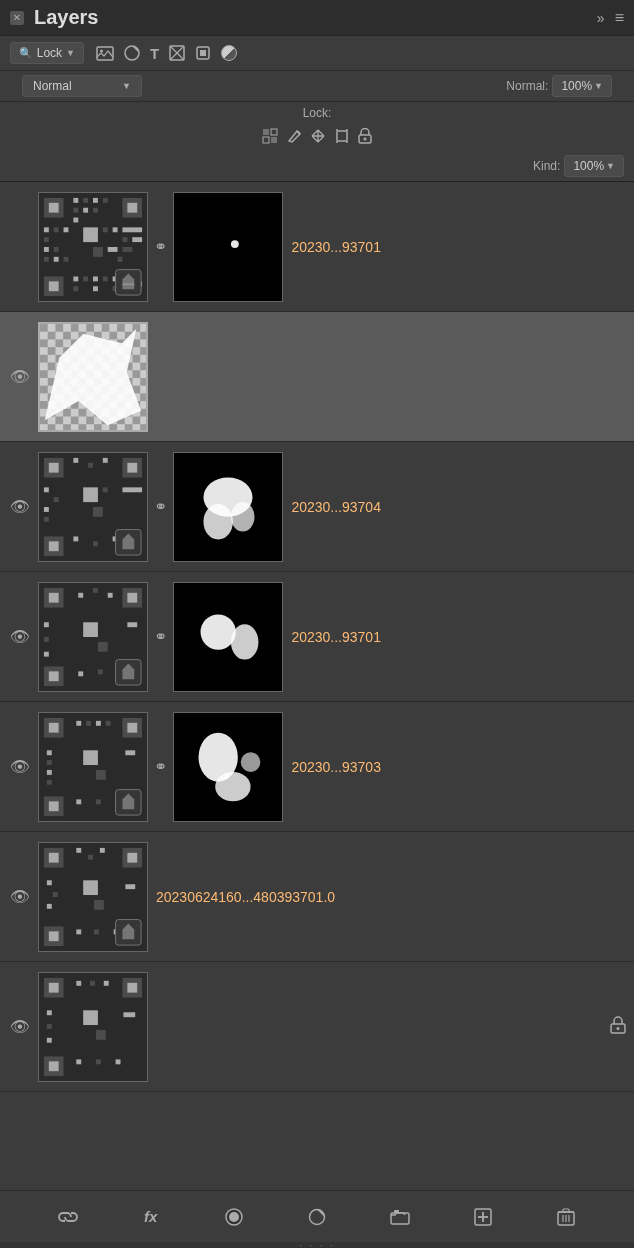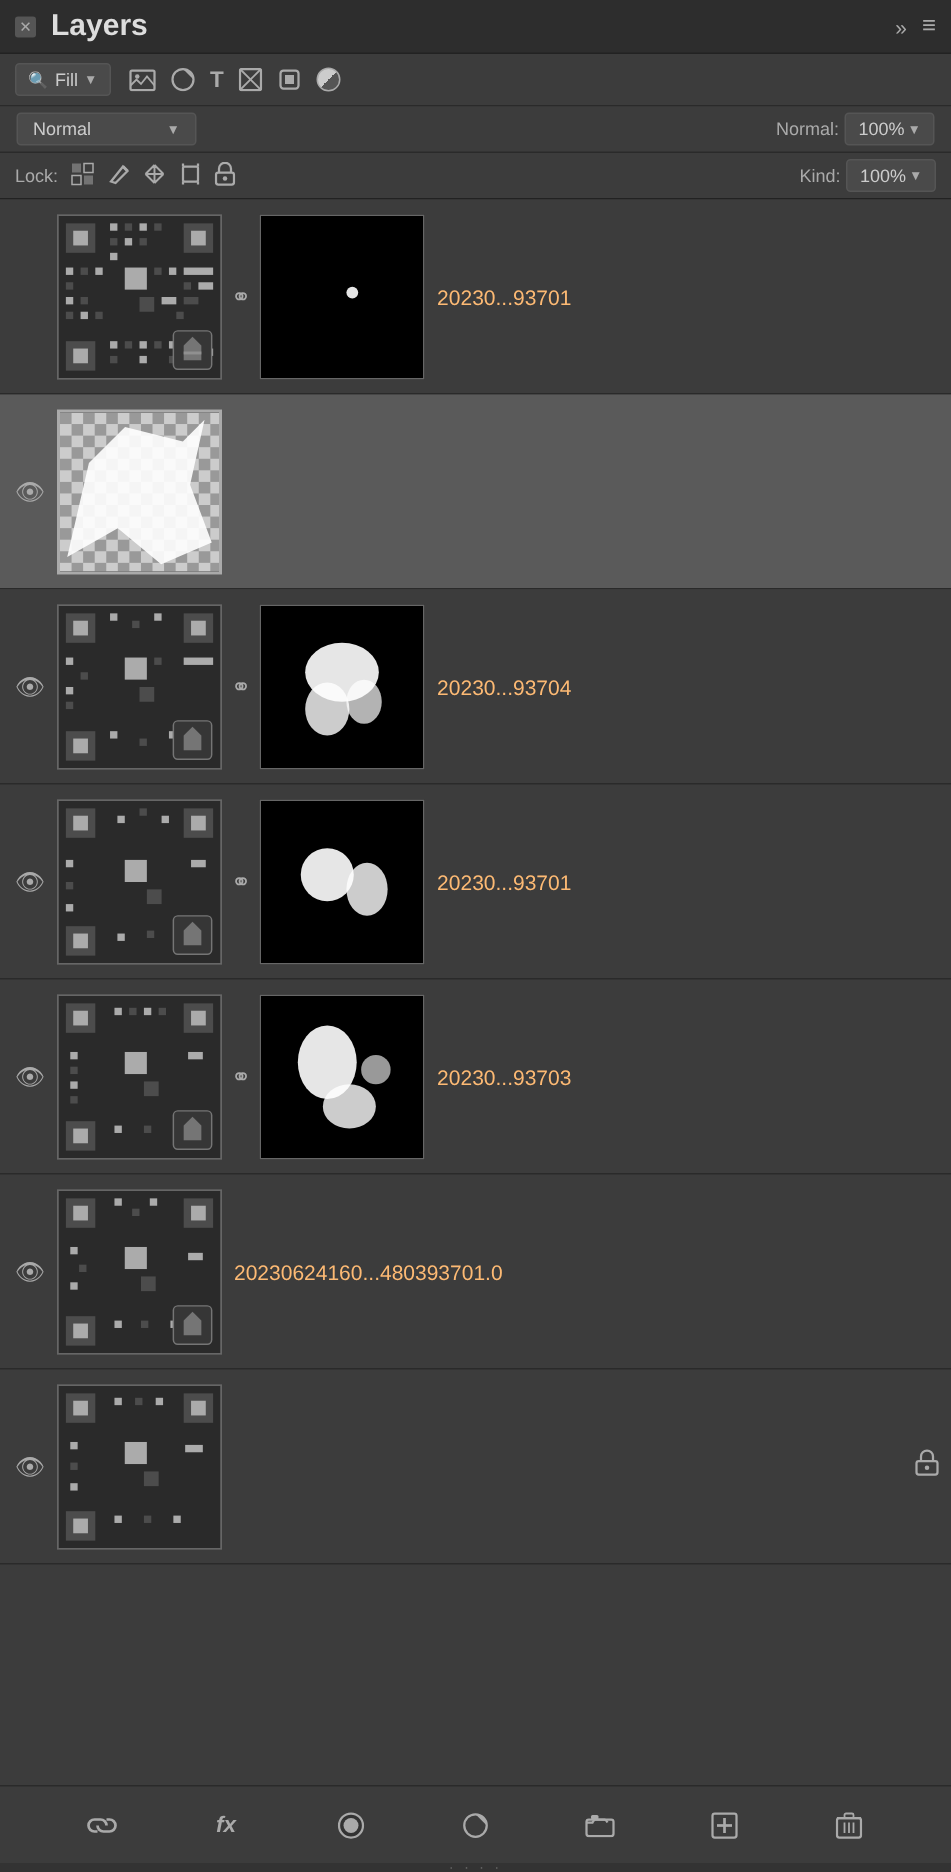--- a/index.html
+++ b/index.html
@@ -70,21 +70,21 @@
     .toolbar-icon { color: #aaa; font-size: 15px; cursor: pointer; display: flex; align-items: center; }
     .circle-icon {
       width: 16px; height: 16px; border-radius: 50%;
       background: linear-gradient(135deg, #ccc 50%, #555 50%);
       border: 1px solid #aaa;
     }
 
     
     .toolbar-row2 {
       display: flex; align-items: center;
-      padding: 4px 11px; 
+      padding: 4px 22px; 
       background: #3c3c3c;
       border-bottom: 1px solid #2a2a2a;
     }
     .blend-dropdown {
       display: flex; align-items: center; gap: 4px;
       background: #4a4a4a; border: 1px solid #555;
       border-radius: 3px; padding: 3px 10px;
       cursor: pointer; color: #ccc; font-size: 12px;
       min-width: 120px;
     }
@@ -99,20 +99,21 @@
       border-radius: 3px; padding: 3px 8px;
       font-size: 12px; color: #ccc; cursor: pointer;
     }
 
     
     .toolbar-row3 {
       display: flex; align-items: center;
       padding: 4px 10px; gap: 8px;
       background: #3c3c3c;
       border-bottom: 1px solid #222;
+      flex-direction: column;
     }
     .lock-label { color: #aaa; font-size: 12px; }
     .lock-icons { display: flex; align-items: center; gap: 8px; }
     .lock-icon { color: #aaa; font-size: 14px; cursor: pointer; }
     .fill-group {
       display: flex; align-items: center; gap: 4px;
       margin-left: auto;
     }
     .fill-label { color: #aaa; font-size: 12px; }
     .fill-value {
@@ -218,21 +219,21 @@
     </div>
     <div style="display:flex;gap:10px;align-items:center;">
       <span class="collapse-btn">»</span>
       <span class="panel-menu-icon">≡</span>
     </div>
   </div>
 
   <div class="toolbar-row">
     <div class="kind-dropdown">
       <span class="search-icon">🔍</span>
-      <span>Fill</span>
+      <span>Lock</span>
       <span class="chevron">▼</span>
     </div>
     <div class="toolbar-icons">
 
       <span class="toolbar-icon">
         <svg width="18" height="15" viewBox="0 0 18 15" fill="#aaa">
             <rect x="1" y="1" width="16" height="13" rx="1" fill="none" stroke="#aaa" stroke-width="1.5"></rect>
             <circle cx="5.5" cy="5" r="1.5" fill="#aaa"></circle>
             <polyline points="1,11 5,7 8,10 12,5 17,11" fill="none" stroke="#aaa" stroke-width="1.2"></polyline>
           </svg>

